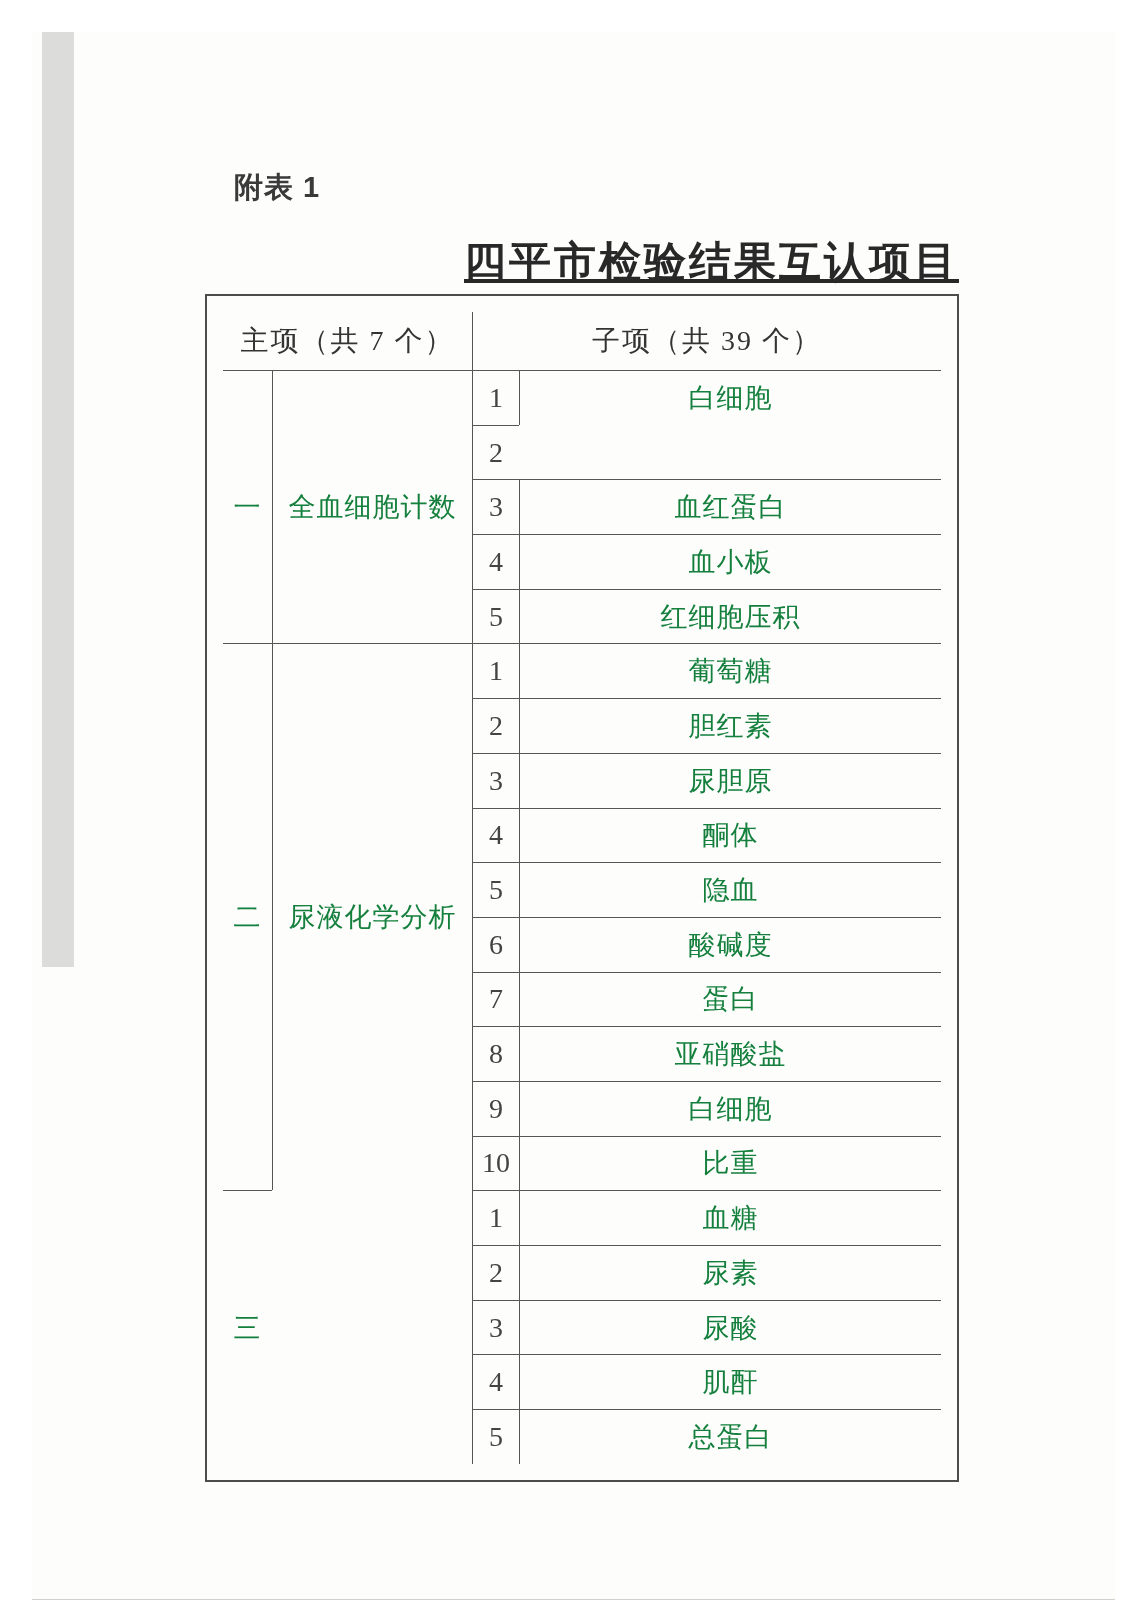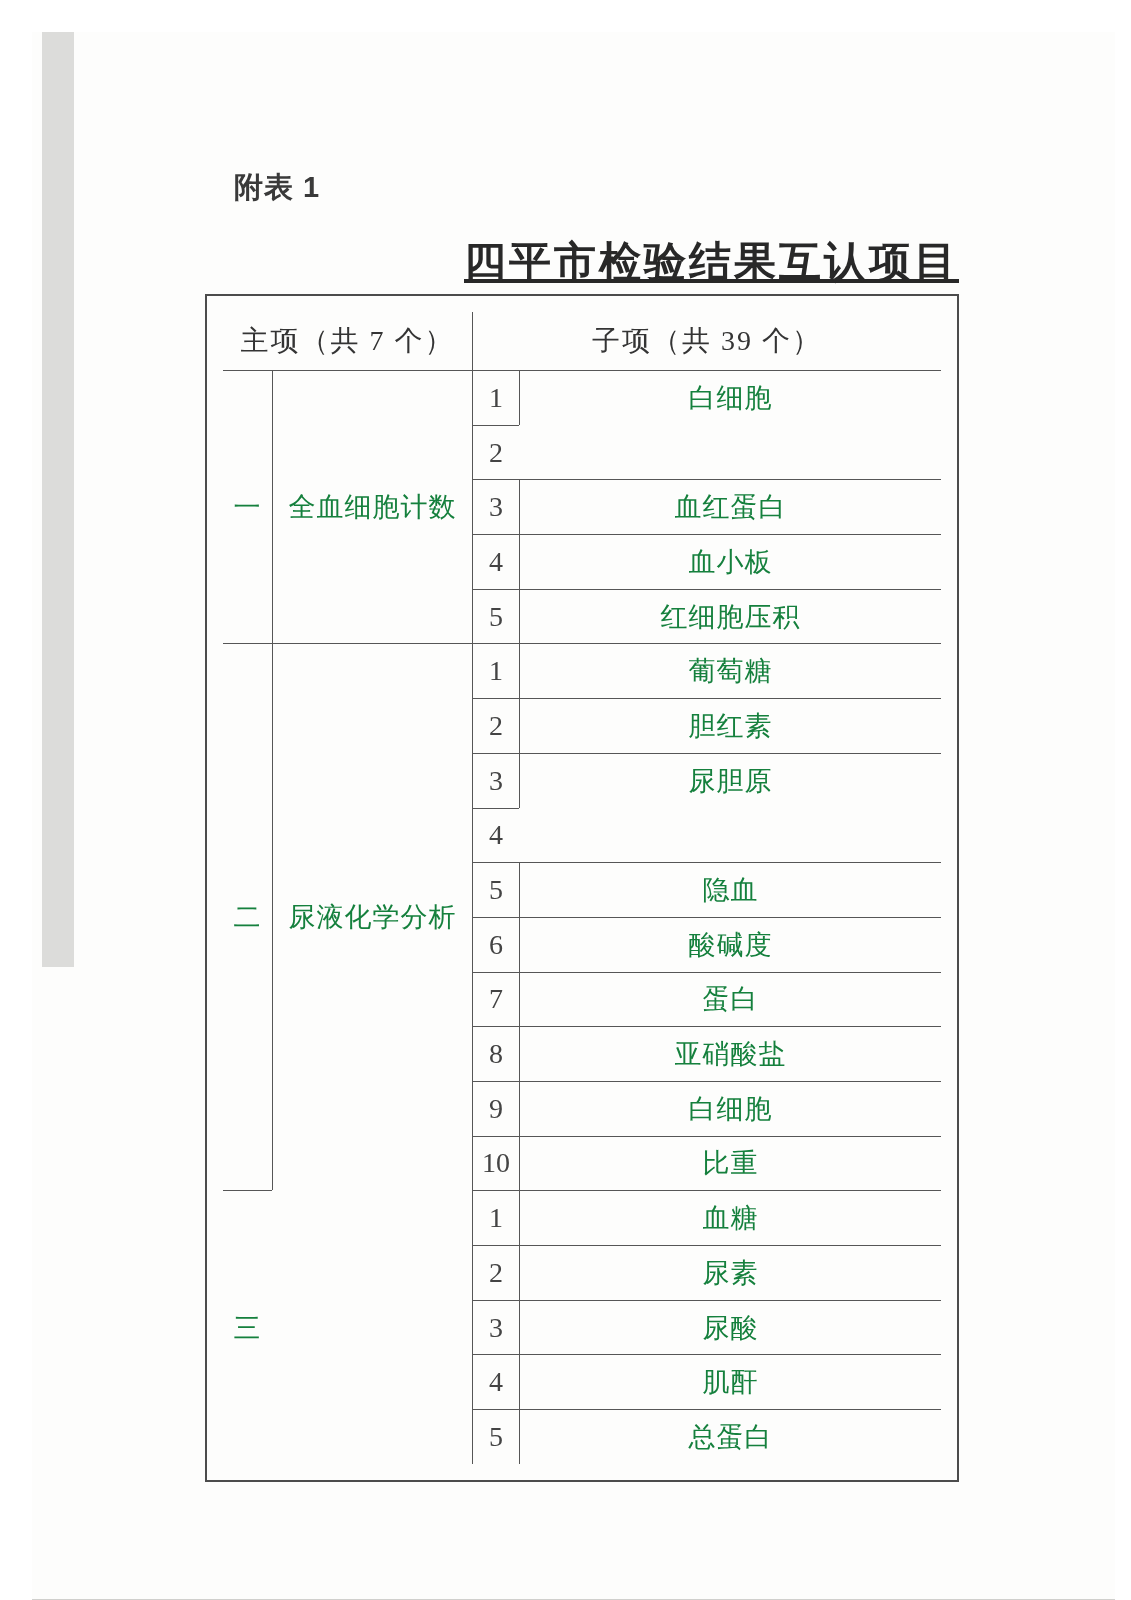--- a/index.html
+++ b/index.html
@@ -115,20 +115,21 @@
   <div class="cell item-no">1</div>
   <div class="cell item-label">葡萄糖</div>
 
   <div class="cell item-no">2</div>
   <div class="cell item-label">胆红素</div>
 
   <div class="cell item-no">3</div>
   <div class="cell item-label">尿胆原</div>
 
   <div class="cell item-no">4</div>
+  <div class="cell item-label">酮体</div>
 
   <div class="cell item-no">5</div>
   <div class="cell item-label">隐血</div>
 
   <div class="cell item-no">6</div>
   <div class="cell item-label">酸碱度</div>
 
   <div class="cell item-no">7</div>
   <div class="cell item-label">蛋白</div>
 

